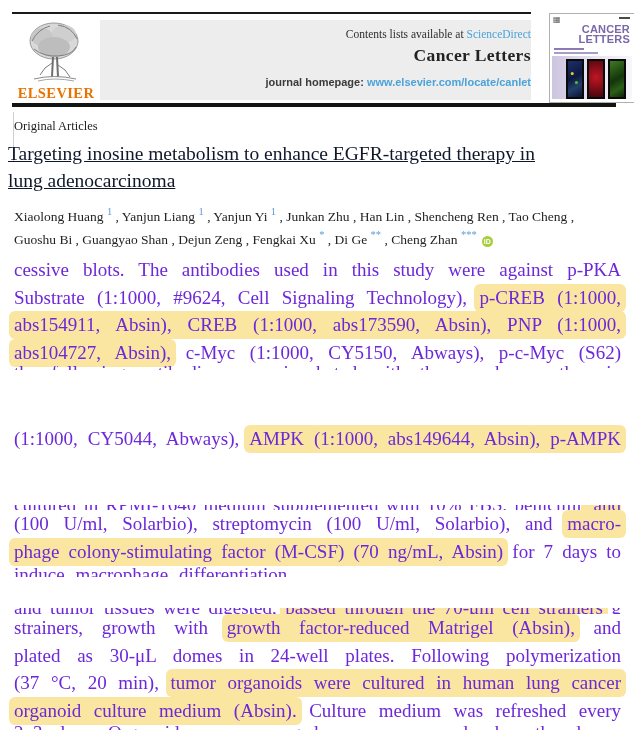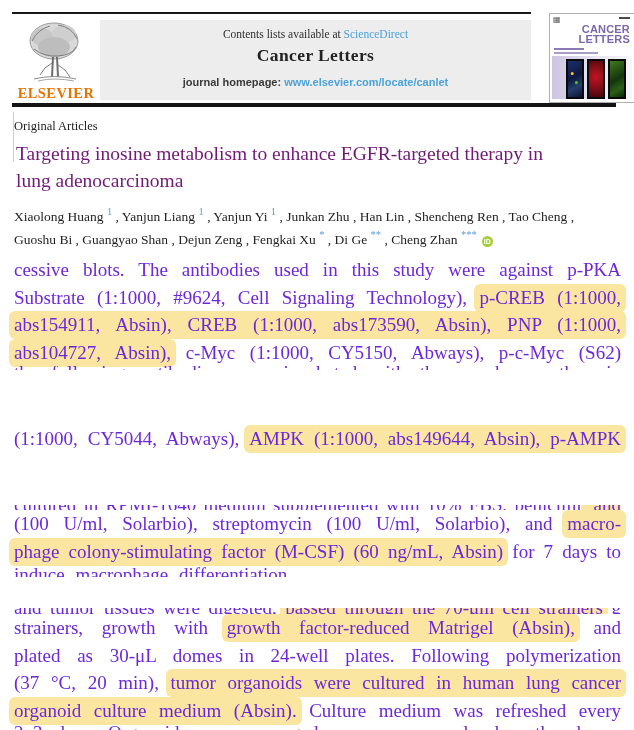--- a/index.html
+++ b/index.html
@@ -8,21 +8,21 @@
     font-family:"Liberation Serif","DejaVu Serif",serif;color:#1f1f1f;
   }
   .abs{position:absolute;}
 
   
   #top-rule{left:12px;top:12px;width:519px;height:2px;background:#1a1a1a;}
   #logo-box{left:14px;top:19px;width:84px;height:84px;}
   #tree{position:absolute;left:10px;top:0;}
   #elsevier-word{position:absolute;left:0;top:66px;width:84px;text-align:center;
     color:#E97300;font-weight:bold;font-size:14.5px;letter-spacing:.4px;}
-  #gray-box{left:100px;top:20px;width:431px;height:80px;background:#EDEDED;text-align:center;}
+  #gray-box{left:100px;top:20px;width:431px;height:80px;background:#EDEDED;text-align:right;}
   .contents-line{padding-top:8px;font-size:11.5px;color:#2e2e2e;}
   .journal-title{margin-top:5px;font-size:17.5px;letter-spacing:.4px;color:#222;font-weight:bold;}
   .homepage-line{margin-top:10px;font-size:11px;font-family:"Liberation Sans",sans-serif;color:#3a3a3a;font-weight:bold;}
   .blue-link{color:#4BA3D9;text-decoration:none;font-weight:normal;}
   .homepage-line .blue-link{font-weight:bold;}
 
   #cover{left:549px;top:13px;width:84px;height:88px;background:#fff;
     border:1px solid #b0b0b0;border-right:2px solid #232323;}
   .cov-grid{position:absolute;left:3px;top:2px;font-size:8px;line-height:8px;color:#555;}
   .cov-dash{position:absolute;right:4px;top:3px;width:11px;height:2px;background:#4a4a4a;}
@@ -40,21 +40,21 @@
     radial-gradient(circle at 60% 60%, #58b53a 0 1px, transparent 2px),
     linear-gradient(150deg,#1b2f6b 0%,#0d1840 45%,#23406b 70%,#0a1230 100%);}
   .tile-red{background:radial-gradient(circle at 50% 45%, #c01525 0%, #8a0e18 45%, #45060c 100%);}
   .tile-green{background:linear-gradient(150deg,#3f7a22 0%,#14350c 50%,#2c5e18 75%,#0c2406 100%);}
 
   #black-bar{left:12px;top:103px;width:604px;height:4px;background:#141414;}
   #left-artifact{left:13px;top:112px;width:1px;height:50px;background:#cfcfcf;}
 
   
   #section-label{left:14px;top:119px;font-size:12.5px;color:#222;}
-  #article-title{left:16px;top:140px;width:607px;font-size:19.5px;line-height:27px;color:#701a75;}
+  #article-title{left:8px;top:140px;width:607px;font-size:19.5px;line-height:27px;color:#0f172a;text-decoration:underline;}
   #authors{left:14px;top:203px;width:620px;font-size:13.5px;line-height:18.5px;color:#232323;}
   sup{font-size:10.5px;color:#5B9BD5;}
   .orcid{display:inline-block;width:11px;height:11px;border-radius:50%;background:#A6CE39;
     color:#fff;font-size:7px;line-height:11px;text-align:center;
     font-family:"Liberation Sans",sans-serif;font-weight:bold;vertical-align:0px;margin-left:5px;}
 
   
   .block{position:absolute;left:14px;width:607px;}
   .pline{font-size:19px;line-height:27.5px;text-align:justify;text-align-last:justify;color:#6d28d9;}
   .pline.left{text-align:left;text-align-last:left;}
@@ -132,21 +132,21 @@
       </div>
     </div>
     <div class="block" style="top: 425px;">
       <div class="pline"><span>(1:1000, CY5044, Abways), </span><mark>AMPK (1:1000, abs149644, Absin), p-AMPK</mark></div>
     </div>
     <div class="block" style="top: 505px;">
       <div class="clip" style="height: 5px;">
         <div class="pline" style="margin-top: -14px;"><span>cultured in RPMI-1640 medium supplemented with 10% FBS, penicillin</span><mark> and</mark></div>
       </div>
       <div class="pline"><span>(100 U/ml, Solarbio), streptomycin (100 U/ml, Solarbio), and </span><mark>macro-</mark></div>
-      <div class="pline"><mark>phage colony-stimulating factor (M-CSF) (60 ng/mL, Absin)</mark><span> for 7 days to</span></div>
+      <div class="pline"><mark>phage colony-stimulating factor (M-CSF) (70 ng/mL, Absin)</mark><span> for 7 days to</span></div>
       <div class="clip" style="height: 12px;">
         <div class="pline left wsp" style="margin-top: -4px;"><span>induce macrophage differentiation.</span></div>
       </div>
     </div>
     <div class="block" style="top: 608px;">
       <div class="clip" style="height: 6px;">
         <div class="pline" style="margin-top: -14px;"><span>and tumor tissues were digested, </span><mark>passed through the 70-μm cell strainers</mark><span> g</span></div>
       </div>
       <div class="pline"><span>strainers, growth with </span><mark>growth factor-reduced Matrigel (Absin),</mark><span> and</span></div>
       <div class="pline"><span>plated as 30-μL domes in 24-well plates. Following polymerization</span></div>

